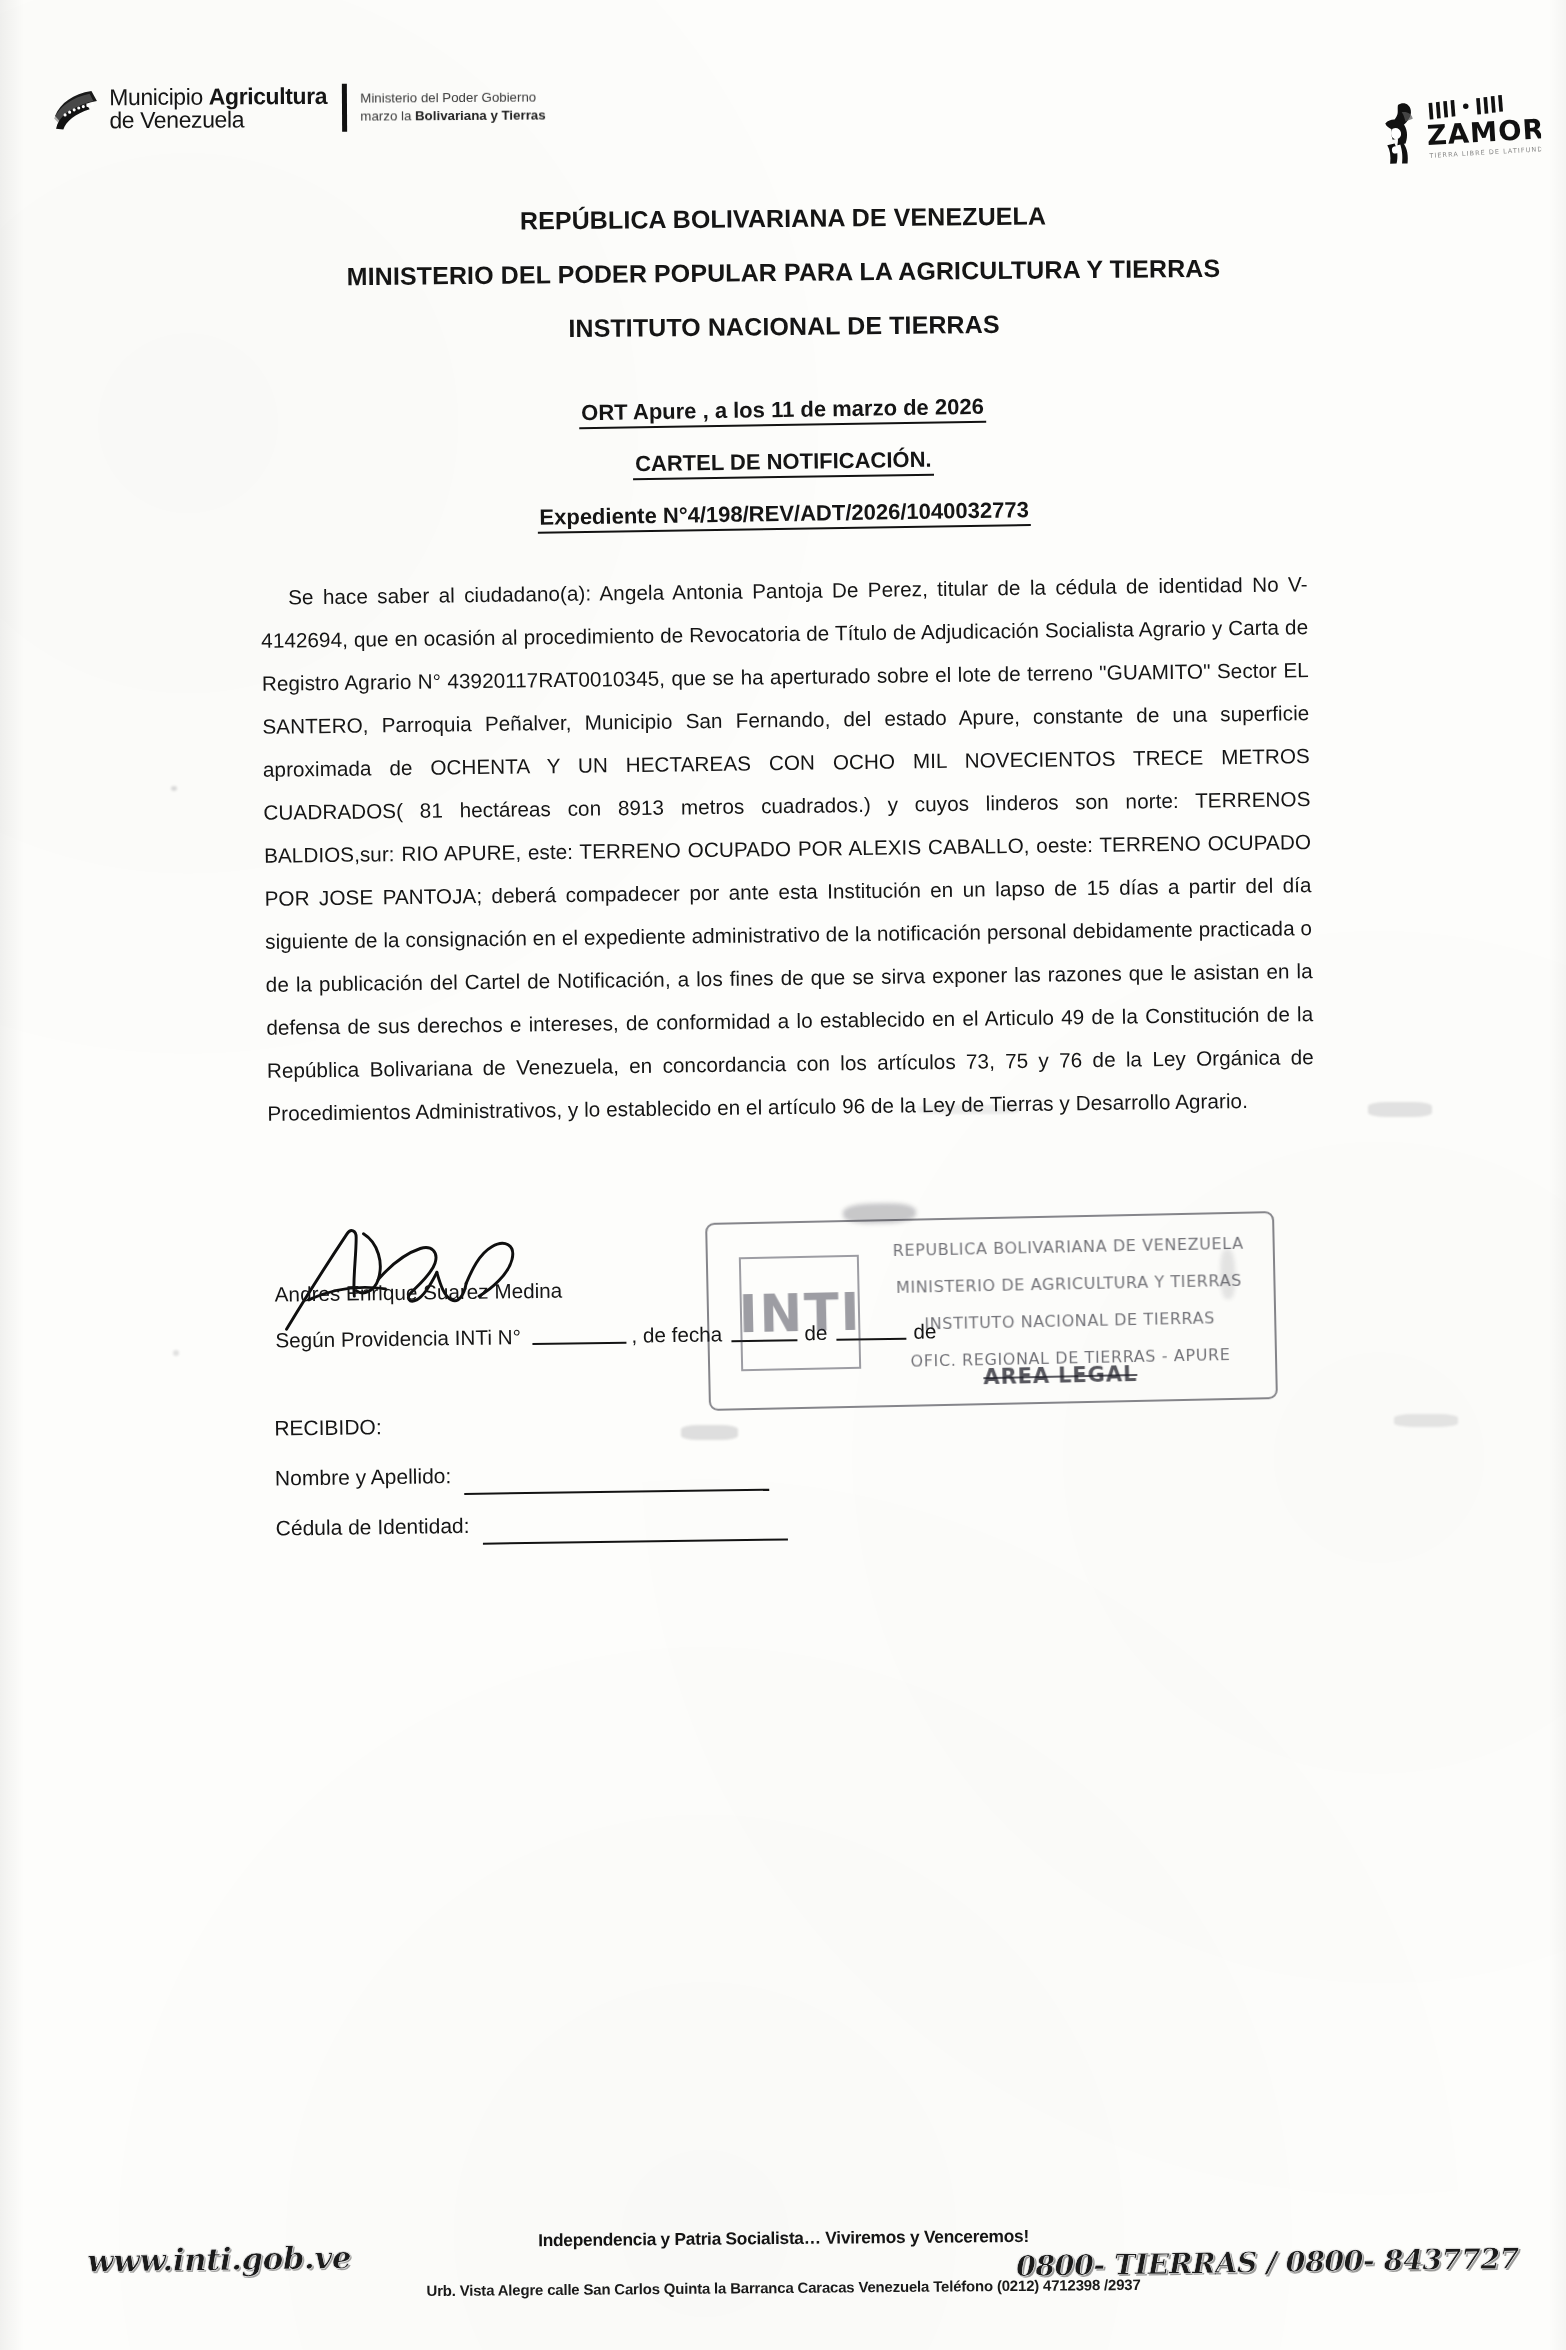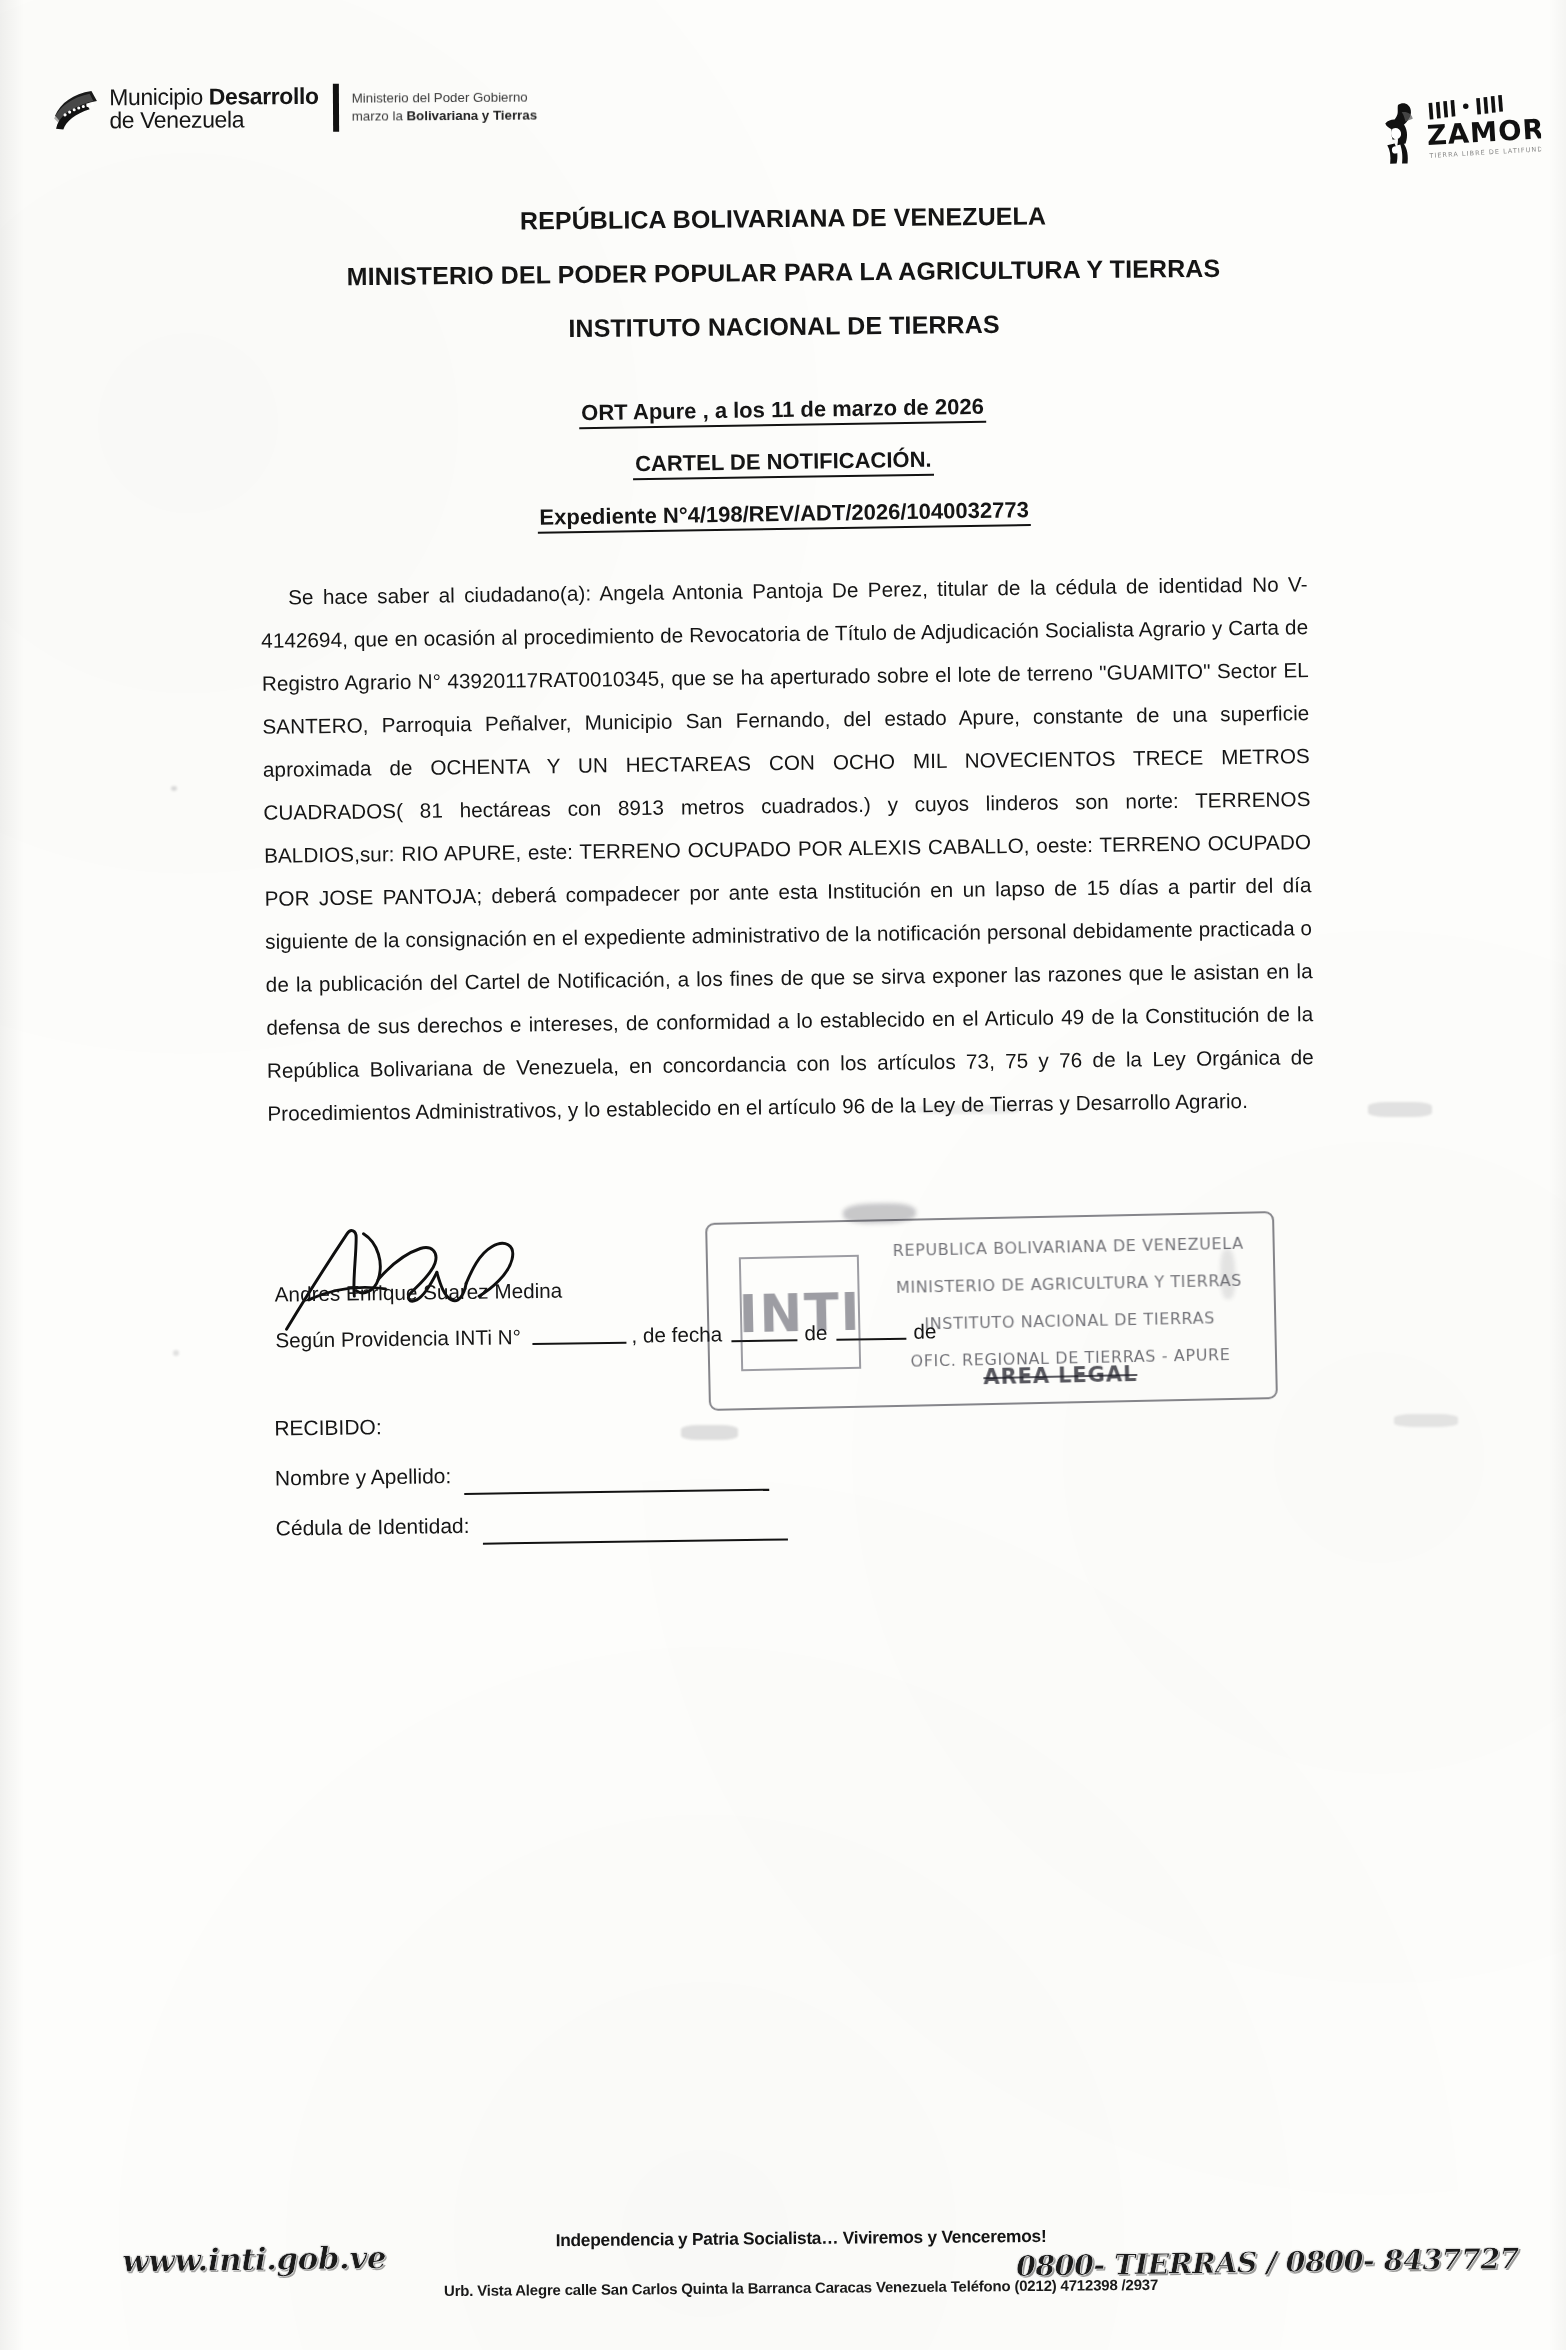--- a/index.html
+++ b/index.html
@@ -283,21 +283,20 @@
   .rec-line { border-bottom: 2.8px solid #131313; height: 0.9px; margin: 0 0 6.4px 13px; }
   .rl-name { width: 305px; }
   .rl-ced  { width: 305px; }
 
   
   .footer {
     position: absolute;
     left: 0; right: 0;
     bottom: 24px;
     height: 110px;
-    margin-left: 35px;
   }
   .footer-url {
     position: absolute;
     left: 87px;
     top: 24px;
     font-family: "DejaVu Serif", serif;
     font-style: italic;
     font-weight: 700;
     font-size: 31px;
     letter-spacing: -0.5px;
@@ -384,21 +383,21 @@
               <circle cx="20" cy="26" r="1.7"></circle>
             <circle cx="25" cy="23.5" r="1.7"></circle>
               <circle cx="30" cy="21.5" r="1.7"></circle>
             <circle cx="35" cy="20" r="1.7"></circle>
               <circle cx="40" cy="18.8" r="1.7"></circle>
             <circle cx="45" cy="18" r="1.7"></circle>
           </g>
         </svg>
       </div>
       <div class="gov-text">
-        <div class="gov-line1"><span>Municipio </span><b>Desarrollo</b></div>
+        <div class="gov-line1"><span>Municipio </span><b>Agricultura</b></div>
         <div class="gov-line2">de Venezuela</div>
       </div>
       <div class="gov-divider"></div>
       <div class="min-text">
         <div>Ministerio del Poder Gobierno</div>
         <div><span>marzo la </span><b>Bolivariana y Tierras</b></div>
       </div>
     </div>
 
     <div class="zamora-logo">

